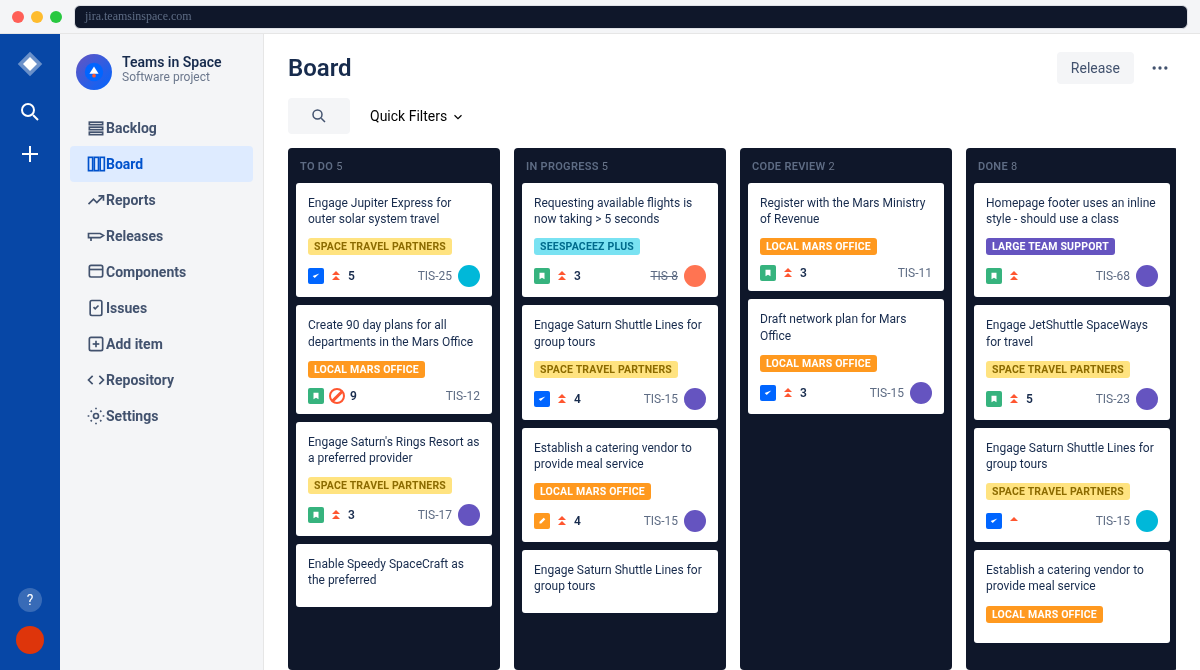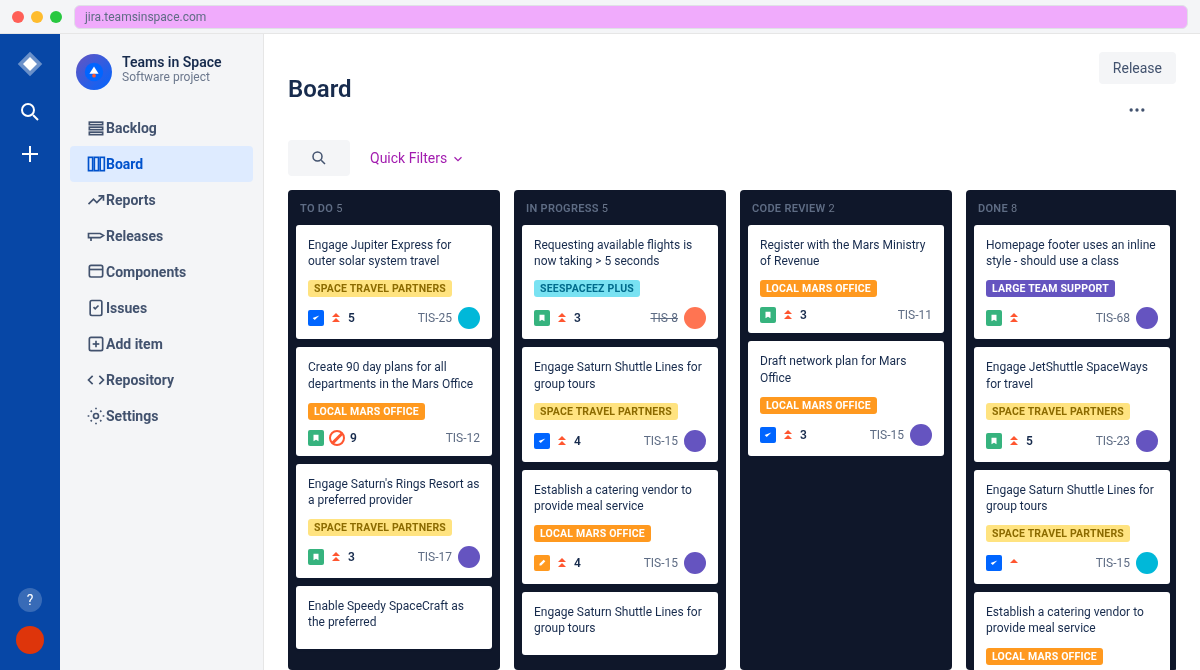--- a/index.html
+++ b/index.html
@@ -1,46 +1,46 @@
 <!DOCTYPE html>
 <html><head>
 <meta charset="utf-8">
 <style>
 * { margin:0; padding:0; box-sizing:border-box; font-family:-apple-system,BlinkMacSystemFont,"Segoe UI",Roboto,sans-serif; }
 body { background:#fff; height:670px; width:1200px; overflow:hidden; display:flex; flex-direction:column; }
 .browser-bar { height:34px; background:#f4f5f7; display:flex; align-items:center; padding:0 12px; gap:12px; border-bottom:1px solid #e6e6e6; }
 .traffic { display:flex; gap:7px; }
 .traffic span { width:12px; height:12px; border-radius:50%; }
 .dot-r{background:#ff5f57;} .dot-y{background:#febc2e;} .dot-g{background:#28c840;}
-.url-bar { flex:1; background:#f0abfc; border:1px solid #dfe1e6; border-radius:6px; height:24px; display:flex; align-items:center; padding:0 10px; font-size:12px; color:#5e6c84; }
+.url-bar { flex:1; background:#0f172a; border:1px solid #dfe1e6; border-radius:6px; height:24px; display:flex; align-items:center; padding:0 10px; font-size:12px; color:#5e6c84;font-family:Liberation Serif, serif; }
 .app { flex:1; display:flex; overflow:hidden; }
 .rail { width:60px; background:#0747a6; display:flex; flex-direction:column; align-items:center; padding:16px 0; }
 .rail-logo { width:28px; height:28px; margin-bottom:22px; }
 .rail-icon { width:24px; height:24px; color:#fff; display:flex; align-items:center; justify-content:center; cursor:pointer; margin-bottom:18px; }
 .rail-spacer { flex:1; }
 .rail-avatar { width:28px; height:28px; border-radius:50%; background:#de350b; color:#fff; font-size:11px; display:flex; align-items:center; justify-content:center; }
 .rail-help { width:24px; height:24px; border-radius:50%; background:rgba(255,255,255,.2); color:#fff; font-size:14px; display:flex; align-items:center; justify-content:center; margin-bottom:14px; }
 .sidebar { width:204px; background:#f4f5f7; border-right:1px solid #e6e6e6; padding:20px 0 0 0; }
 .project-head { display:flex; gap:10px; padding:0 16px 20px 16px; }
 .project-avatar { width:36px; height:36px; border-radius:50%; background:linear-gradient(135deg,#6554c0,#0065ff); display:flex; align-items:center; justify-content:center; }
 .project-avatar svg{width:22px;height:22px;}
 .project-name { font-size:14px; font-weight:600; color:#172b4d; }
 .project-type { font-size:12px; color:#6b778c; }
 .nav-item { display:flex; align-items:center; padding:8px 16px; margin:0 10px; border-radius:4px; cursor:pointer; color:#42526e; font-size:14px;font-weight:bold; }
 .nav-item.active { background:#deebff; color:#0052cc; }
 .nav-item svg { width:20px; height:20px; flex-shrink:0; }
 .main { flex:1; display:flex; flex-direction:column; overflow:hidden; padding:18px 24px 0 24px; background:#fff; }
 .main-head { display:flex; align-items:center; justify-content:space-between; margin-bottom:14px; }
 .main-title { font-size:24px; font-weight:600; color:#172b4d; }
-.head-actions { display:flex; align-items:center; gap:10px;flex-direction:column; }
+.head-actions { display:flex; align-items:center; gap:10px; }
 .release-btn { background:#f4f5f7; border:none; padding:8px 14px; border-radius:4px; font-size:14px; color:#42526e; cursor:pointer; }
 .more-dots { width:32px; height:32px; display:flex; align-items:center; justify-content:center; cursor:pointer; color:#42526e; }
 .filter-row { display:flex; align-items:center; gap:20px; margin-bottom:14px; }
 .search-box { width:62px; height:36px; background:#f4f5f7; border-radius:4px; display:flex; align-items:center; justify-content:center; color:#42526e; }
-.quick-filters { display:flex; align-items:flex-end; gap:4px; font-size:14px; color:#a21caf; cursor:pointer; }
+.quick-filters { display:flex; align-items:flex-end; gap:4px; font-size:14px; color:#000000; cursor:pointer; }
 .board { display:flex; gap:14px; flex:1; overflow-x:auto; }
 .column { width:212px; flex-shrink:0; background:#0f172a; border-radius:4px; padding:8px 8px; display:flex; flex-direction:column; gap:8px; }
 .col-head { font-size:11px; font-weight:600; color:#5e6c84; letter-spacing:.3px; padding:4px 4px 2px 4px; }
 .col-count { color:#6b778c; font-weight:400; margin-left:3px; }
 .card { background:#fff; border-radius:3px; padding:12px 12px 10px 12px; box-shadow:0 1px 2px rgba(9,30,66,.15); cursor:pointer; }
 .card-title { font-size:12px; color:#172b4d; line-height:1.35; margin-bottom:8px; }
 .pill { display:inline-block; font-size:10.5px; font-weight:700; padding:2px 6px; border-radius:3px; margin-bottom:10px; letter-spacing:.2px; }
 .card-foot { display:flex; align-items:center; justify-content:space-between; }
 .foot-left { display:flex; align-items:center; gap:5px; }
 .foot-right { display:flex; align-items:center; gap:6px; }

